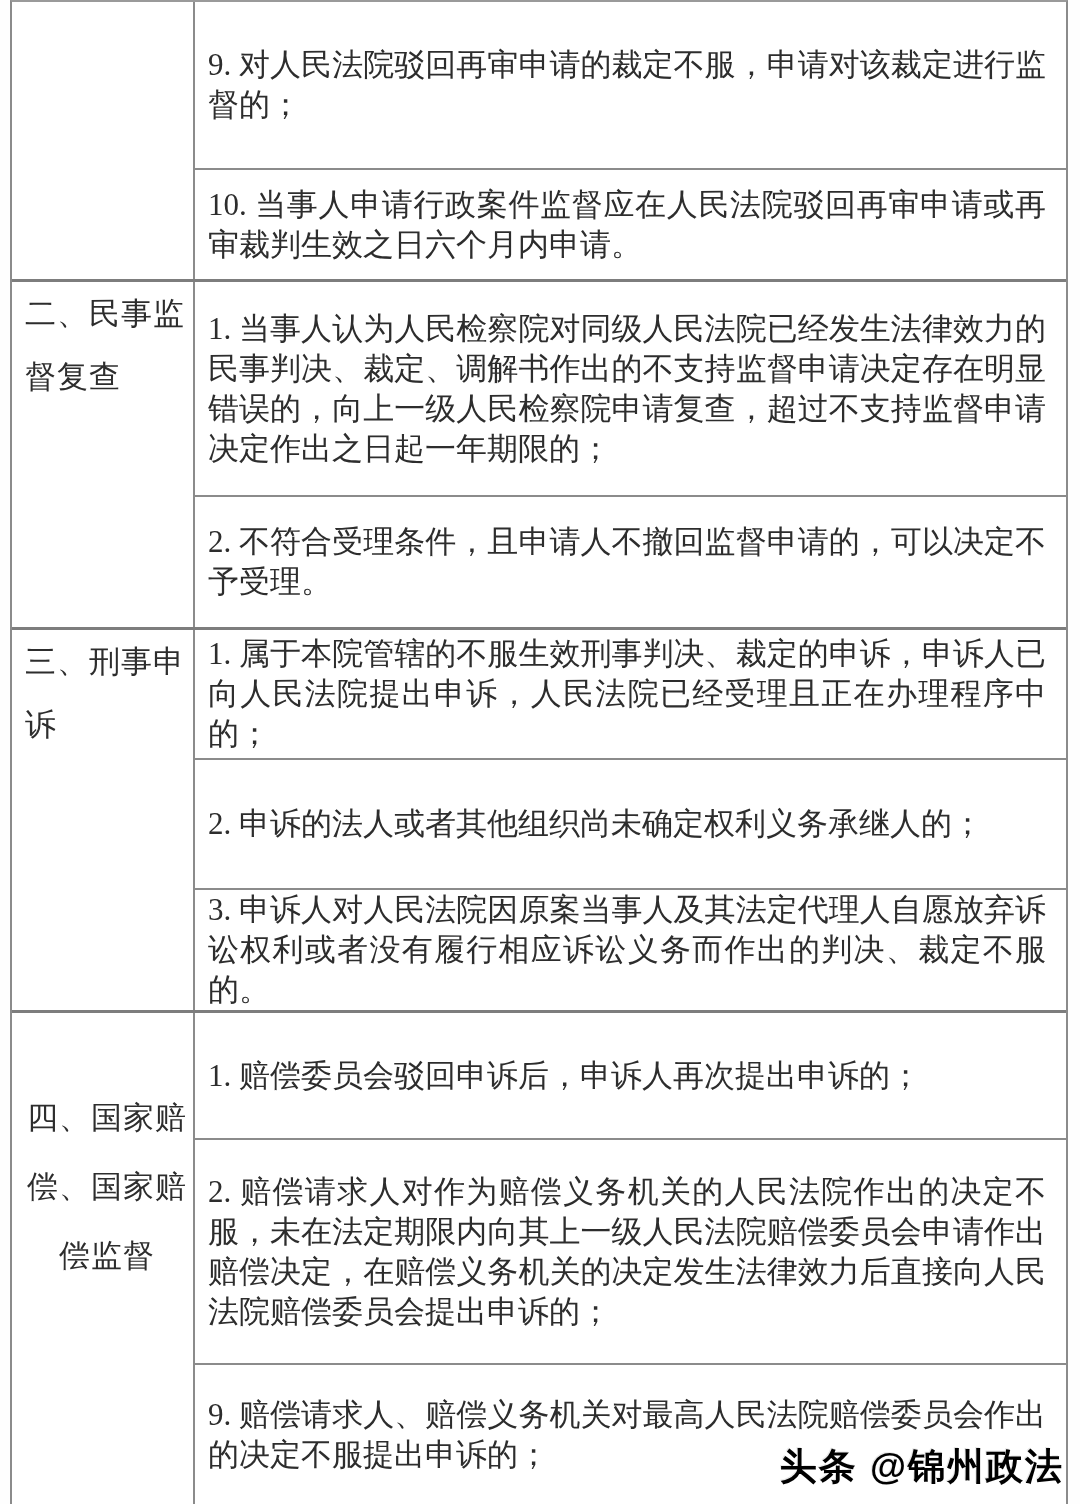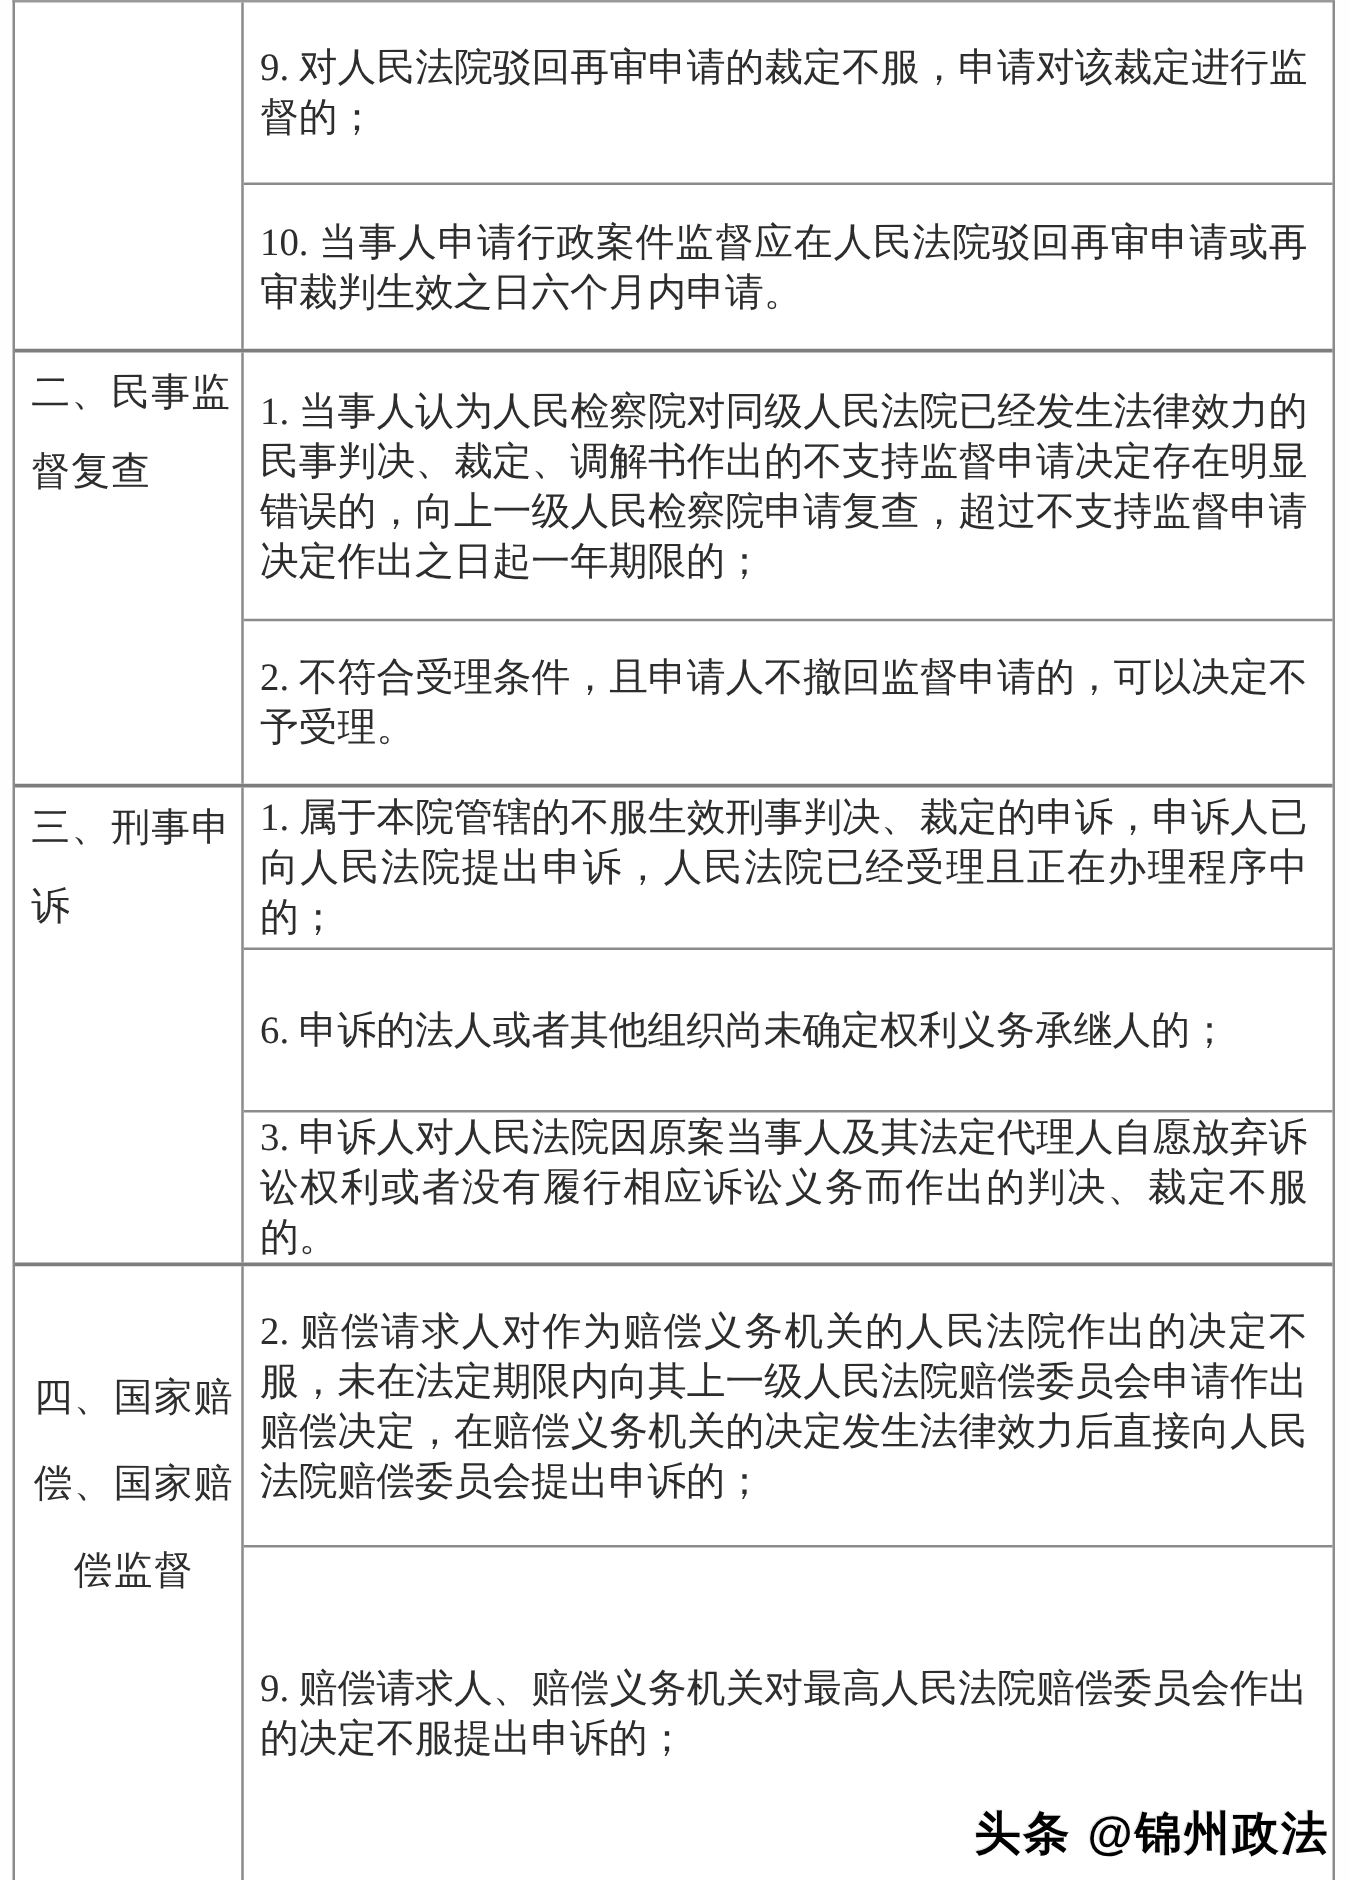--- a/index.html
+++ b/index.html
@@ -46,21 +46,21 @@
   .cell { display:flex; align-items:center; border-bottom:2px solid #8b8b8b; min-height:0; }
   .cell:last-child { border-bottom:none; flex:1;border-radius:16px; }
   .cell p {
     width:100%;
     font-size:31px; line-height:40px;
     padding:0 20px 0 13px;
     text-align:justify;
     text-justify:inter-ideograph;
   }
   
-  .h140{height:146px} .h215{height:215px} .h130{height:130px}
+  .h140{height:168px} .h215{height:215px} .h130{height:130px}
   .h127{height:127px} .h225{height:225px}
 
   .watermark {
     position:absolute; right:16px; top:1442px;
     font-family:"Liberation Sans","DejaVu Sans",sans-serif;
     font-weight:bold; font-size:37px;
     color:#000000;
     text-shadow:1px 1px 0 #ffffff, 2px 2px 1px rgba(255,255,255,0.9), -1px -1px 0 #e8e8e8;
     letter-spacing:2px;
     white-space:nowrap;
@@ -102,33 +102,36 @@
 
     <section class="sec sec-2">
       <div class="label-cell">
         <div class="label-text">三、刑事申诉</div>
       </div>
       <div class="items">
         <div class="cell h130">
           <p>1. 属于本院管辖的不服生效刑事判决、裁定的申诉，申诉人已向人民法院提出申诉，人民法院已经受理且正在办理程序中的；</p>
         </div>
         <div class="cell h130">
-          <p>6. 申诉的法人或者其他组织尚未确定权利义务承继人的；</p>
+          <p>2. 申诉的法人或者其他组织尚未确定权利义务承继人的；</p>
         </div>
         <div class="cell">
           <p>3. 申诉人对人民法院因原案当事人及其法定代理人自愿放弃诉讼权利或者没有履行相应诉讼义务而作出的判决、裁定不服的。</p>
         </div>
       </div>
     </section>
 
     <section class="sec sec-3">
       <div class="label-cell">
         <div class="label-text">四、国家赔偿、国家赔偿监督</div>
       </div>
       <div class="items">
+        <div class="cell h127">
+          <p>1. 赔偿委员会驳回申诉后，申诉人再次提出申诉的；</p>
+        </div>
         <div class="cell h225">
           <p>2. 赔偿请求人对作为赔偿义务机关的人民法院作出的决定不服，未在法定期限内向其上一级人民法院赔偿委员会申请作出赔偿决定，在赔偿义务机关的决定发生法律效力后直接向人民法院赔偿委员会提出申诉的；</p>
         </div>
         <div class="cell">
           <p>9. 赔偿请求人、赔偿义务机关对最高人民法院赔偿委员会作出的决定不服提出申诉的；</p>
         </div>
       </div>
     </section>
 
   </div>

